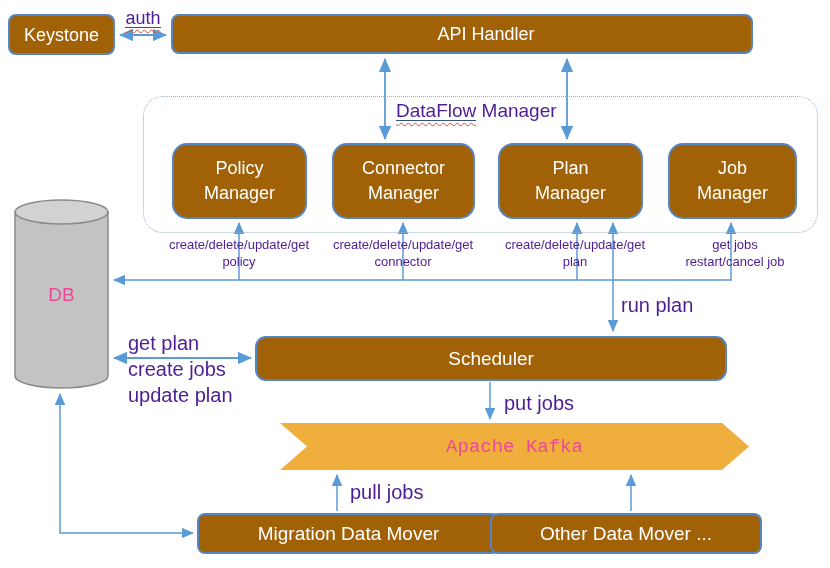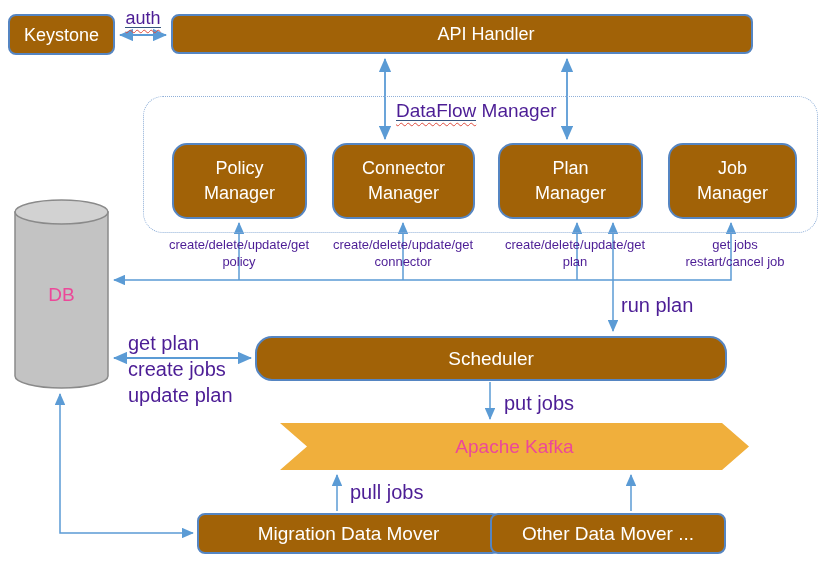--- a/index.html
+++ b/index.html
@@ -13,21 +13,21 @@
     position:absolute;
     background:#a16207;
     border:2px solid #5585C2;
     color:#ffffff;
     display:flex; align-items:center; justify-content:center;
     text-align:center;
     font-size:18px;
     line-height:24px;
   }
   .rounded-sm { border-radius:8px; }
-  .rounded-md { border-radius:17px; }
+  .rounded-md { border-radius:11px; }
   .mgr { border-radius:15px; font-size:18px; line-height:25px; }
 
   .group-box {
     position:absolute;
     border:1.5px dotted #8FAFD8;
     border-radius:20px;
     background:transparent;
   }
 
   .lbl {
@@ -141,26 +141,26 @@
   </div>
 
   <div class="node rounded-md" style="left:255px; top:336px; width:472px; height:45px; font-size:19px;">
     <span>Scheduler</span>
   </div>
 
   <div class="node rounded-sm" style="left:197px; top:513px; width:303px; height:41px; font-size:19px;">
     <span>Migration Data Mover</span>
   </div>
 
-  <div class="node rounded-sm" style="left:490px; top:513px; width:236px; height:41px; font-size:19px;">
+  <div class="node rounded-sm" style="left:490px; top:513px; width:272px; height:41px; font-size:19px;">
     <span>Other Data Mover ...</span>
   </div>
 
   <div class="shape-label" style="left:15px; top:282px; width:93px; height:26px;">DB</div>
-  <div class="shape-label" style="left:307px; top:423px; width:415px; height:47px;">Apache Kafka</div>
+  <div class="shape-label" style="left:307px; top:423px; width:415px; height:47px;font-family:Liberation Mono, monospace;">Apache Kafka</div>
 
   <div class="lbl lbl-med" style="left:113px; top:7px; width:60px; text-align:center;">
     <span class="misspelled">auth</span>
   </div>
 
   <div class="lbl lbl-small" style="left:157px; top:236px; width:164px;">
     <div>create/delete/update/get</div>
     <div>policy</div>
   </div>
 

